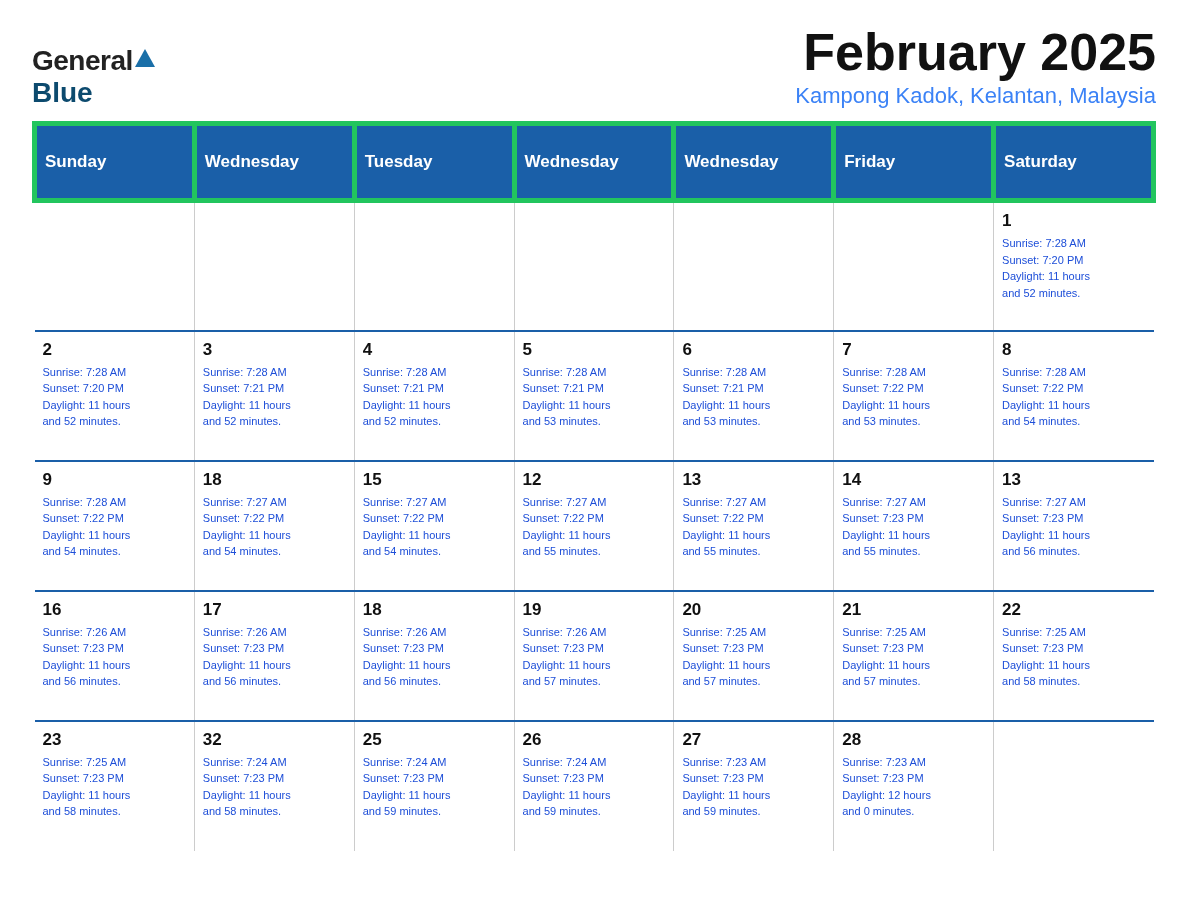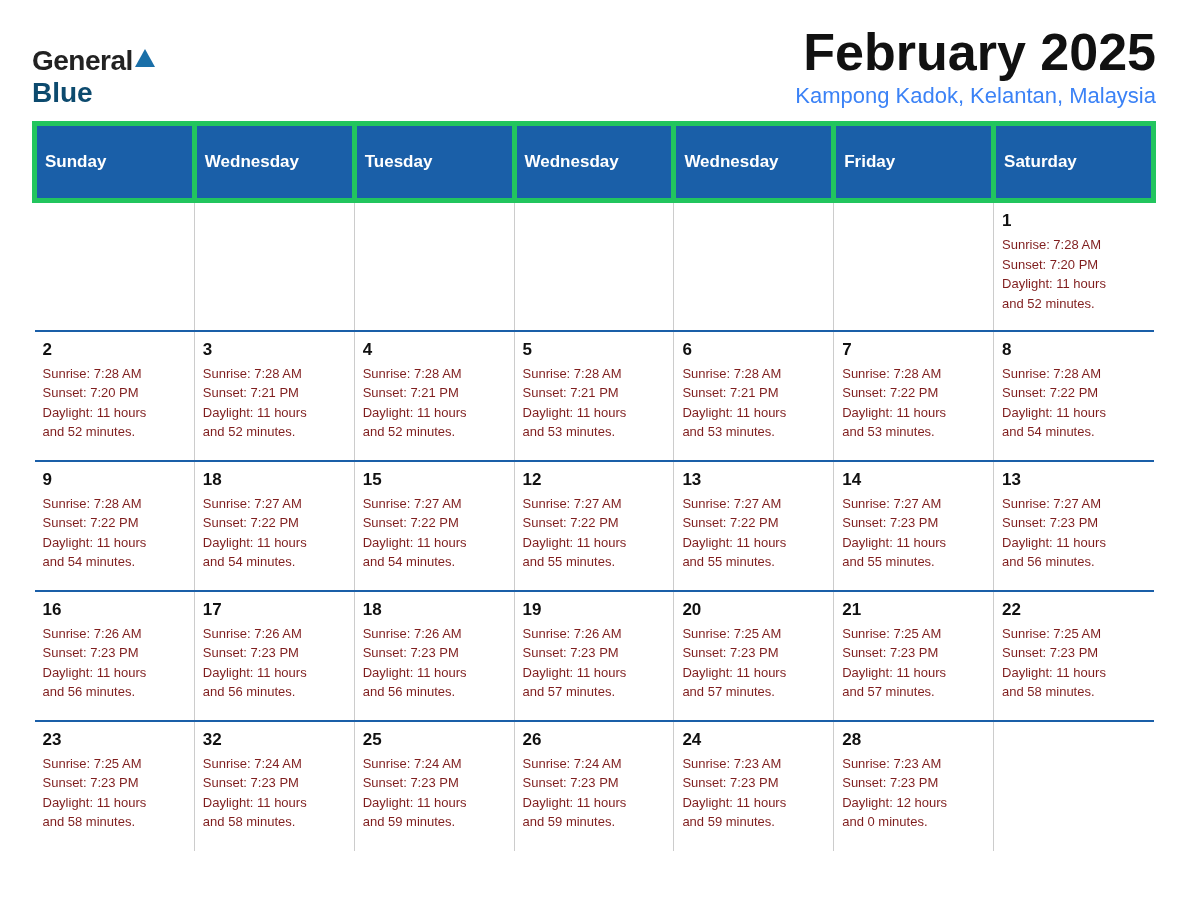--- a/index.html
+++ b/index.html
@@ -92,22 +92,22 @@
       border-right: none;
     }
     .day-number {
       font-size: 17px;
       font-weight: bold;
       color: #111;
       display: block;
       margin-bottom: 4px;
     }
     .day-info {
-      font-size: 13px;
-      color: #7f1d1d;
+      font-size: 11px;
+      color: #1d4ed8;
       line-height: 1.5;
     }
     .empty-cell {
       background: #f9f9f9;
     }
   </style>
 </head>
 <body>
 
 <div class="header-row">
@@ -328,21 +328,21 @@
 and 59 minutes.</div>
         </td>
         <td>
           <span class="day-number">26</span>
           <div class="day-info" style="white-space: pre-line;">Sunrise: 7:24 AM
 Sunset: 7:23 PM
 Daylight: 11 hours
 and 59 minutes.</div>
         </td>
         <td>
-          <span class="day-number">24</span>
+          <span class="day-number">27</span>
           <div class="day-info" style="white-space: pre-line;">Sunrise: 7:23 AM
 Sunset: 7:23 PM
 Daylight: 11 hours
 and 59 minutes.</div>
         </td>
         <td>
           <span class="day-number">28</span>
           <div class="day-info" style="white-space: pre-line;">Sunrise: 7:23 AM
 Sunset: 7:23 PM
 Daylight: 12 hours

